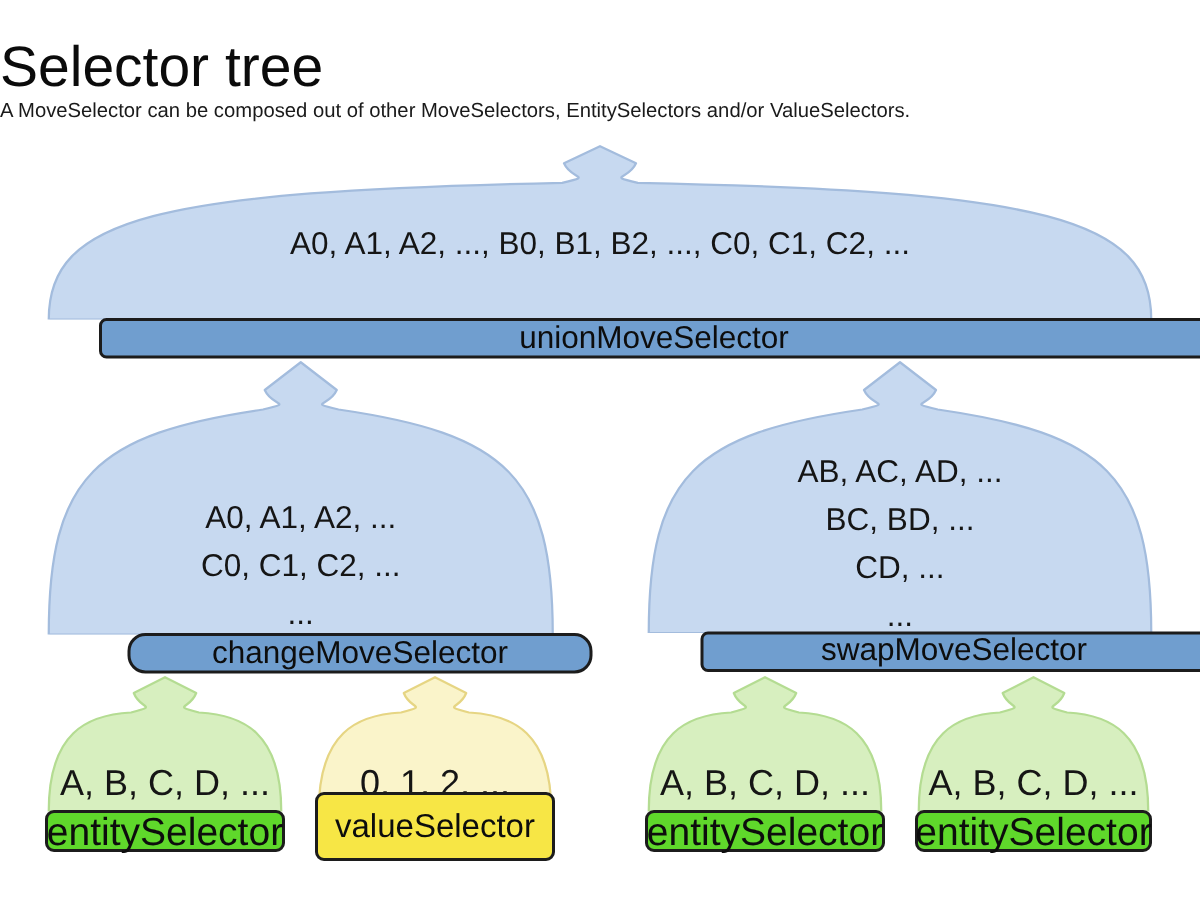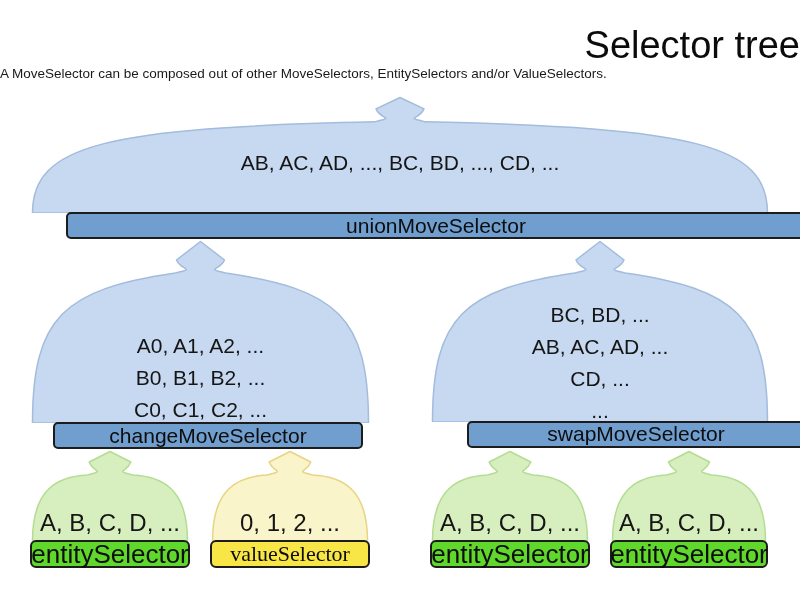--- a/index.html
+++ b/index.html
@@ -2,21 +2,21 @@
 <html style="--blue_funnel_fill: #c7d9f0; --blue_funnel_stroke: #a3bcdd; --blue_bar_fill: #709ecf; --green_funnel_fill: #d7efbf; --green_funnel_stroke: #b4dc92; --green_bar_fill: #5fd82b; --yellow_funnel_fill: #faf4ca; --yellow_funnel_stroke: #e6d583; --yellow_bar_fill: #f7e645; --bar_border: #1c1c1c;"><head>
 <meta charset="utf-8">
 <style>
   html,body { margin:0; padding:0; background:#ffffff; }
   .canvas {
     position:relative; width:800px; height:600px; background:#ffffff;
     font-family:"Liberation Sans", sans-serif; color:#111; overflow:hidden;
   }
   .title {
     position:absolute; left:0; top:24px; width:800px;
-    text-align:right; font-size:38px; font-weight:400; letter-spacing:0px;
+    text-align:left; font-size:38px; font-weight:400; letter-spacing:0px;
     color:#0b0b0b;
   }
   .subtitle {
     position:absolute; left:0; top:66px; width:800px;
     font-size:13.5px; color:#1a1a1a;
   }
   svg.funnel { position:absolute; display:block; }
   svg.funnel path { stroke-width:1.5; stroke-linejoin:round; }
   svg.funnel.blue   path { fill:var(--blue_funnel_fill);   stroke:var(--blue_funnel_stroke); }
   svg.funnel.green  path { fill:var(--green_funnel_fill);  stroke:var(--green_funnel_stroke); }
@@ -42,45 +42,44 @@
 
 <div class="canvas">
 
   <div class="title">Selector tree</div>
   <div class="subtitle">A MoveSelector can be composed out of other MoveSelectors, EntitySelectors and/or ValueSelectors.</div>
 
   <svg class="funnel blue" style="left:30px; top:96px;" width="740" height="117" viewBox="0 0 740 117">
     <path d="M 2.5 117 C 2.5 49.14 74 31.589999999999996 344.8 25.869999999999997 C 366 20.869999999999997 350.8 23.869999999999997 346 12.87 L 370 1.5 L 394 12.87 C 389.2 23.869999999999997 374 20.869999999999997 395.2 25.869999999999997 C 666 31.589999999999996 737.5 49.14 737.5 117 Z"></path>
   </svg>
   <div class="ftext top2" style="left:30px; top:146px; width:740px;">
-    <div>AB, AC, AD, ..., BC, BD, ..., CD, ...</div>
+    <div>A0, A1, A2, ..., B0, B1, B2, ..., C0, C1, C2, ...</div>
   </div>
   <div class="bar blue" style="left:30px; top:212px; width:740px; height:27px;">
     <span>unionMoveSelector</span>
   </div>
 
   <svg class="funnel blue" style="left:30px; top:240px;" width="341" height="183" viewBox="0 0 341 183">
     <path d="M 2.5 183 C 2.5 76.86 34.1 49.28 145.3 33 C 166.5 28 151.3 31 146.5 20 L 170.5 1.5 L 194.5 20 C 189.7 31 174.5 28 195.7 33 C 306.9 49.28 338.5 76.86 338.5 183 Z"></path>
   </svg>
   <div class="ftext" style="left:30px; top:299px; width:341px;margin-top:31px;">
     <div>A0, A1, A2, ...</div>
-    <div>B0, B1, B2, ...</div>
     <div>C0, C1, C2, ...</div>
     <div>...</div>
   </div>
-  <div class="bar blue" style="left:17px; top:422px; width:310px; height:27px;">
+  <div class="bar blue" style="left:49px; top:422px; width:310px; height:27px;border-radius:12px;">
     <span>changeMoveSelector</span>
   </div>
 
   <svg class="funnel blue" style="left:430px; top:240px;" width="340" height="182" viewBox="0 0 340 182">
     <path d="M 2.5 182 C 2.5 76.44 34 49.120000000000005 144.8 33 C 166 28 150.8 31 146 20 L 170 1.5 L 194 20 C 189.2 31 174 28 195.2 33 C 306 49.120000000000005 337.5 76.44 337.5 182 Z"></path>
   </svg>
   <div class="ftext" style="left:430px; top:299px; width:340px;">
+    <div>AB, AC, AD, ...</div>
     <div>BC, BD, ...</div>
-    <div>AB, AC, AD, ...</div>
     <div>CD, ...</div>
     <div>...</div>
   </div>
   <div class="bar blue" style="left:431px; top:421px; width:338px; height:27px;align-items:flex-end;">
     <span>swapMoveSelector</span>
   </div>
 
   <svg class="funnel green" style="left:30px; top:450px;" width="160" height="91" viewBox="0 0 160 91">
     <path d="M 2.5 91 C 2.5 38.22 28 26.560000000000002 57.36 25 C 76 20 63.36 23 59.2 12 L 80 1.5 L 100.8 12 C 96.64 23 84 20 102.64 25 C 132 26.560000000000002 157.5 38.22 157.5 91 Z"></path>
   </svg>
@@ -90,21 +89,21 @@
   <div class="bar green" style="left:30px; top:540px; width:160px; height:28px;">
     <span>entitySelector</span>
   </div>
 
   <svg class="funnel yellow" style="left:210px; top:450px;" width="160" height="91" viewBox="0 0 160 91">
     <path d="M 2.5 91 C 2.5 38.22 28 26.560000000000002 57.36 25 C 76 20 63.36 23 59.2 12 L 80 1.5 L 100.8 12 C 96.64 23 84 20 102.64 25 C 132 26.560000000000002 157.5 38.22 157.5 91 Z"></path>
   </svg>
   <div class="ftext small" style="left:210px; top:509px; width:160px;">
     <div>0, 1, 2, ...</div>
   </div>
-  <div class="bar yellow" style="left:210px; top:540px; width:160px; height:28px;font-family:Liberation Serif, serif;">
+  <div class="bar yellow" style="left:210px; top:528px; width:160px; height:46px;">
     <span>valueSelector</span>
   </div>
 
   <svg class="funnel green" style="left:430px; top:450px;" width="160" height="91" viewBox="0 0 160 91">
     <path d="M 2.5 91 C 2.5 38.22 28 26.560000000000002 57.36 25 C 76 20 63.36 23 59.2 12 L 80 1.5 L 100.8 12 C 96.64 23 84 20 102.64 25 C 132 26.560000000000002 157.5 38.22 157.5 91 Z"></path>
   </svg>
   <div class="ftext small" style="left:430px; top:509px; width:160px;">
     <div>A, B, C, D, ...</div>
   </div>
   <div class="bar green" style="left:430px; top:540px; width:160px; height:28px;">

